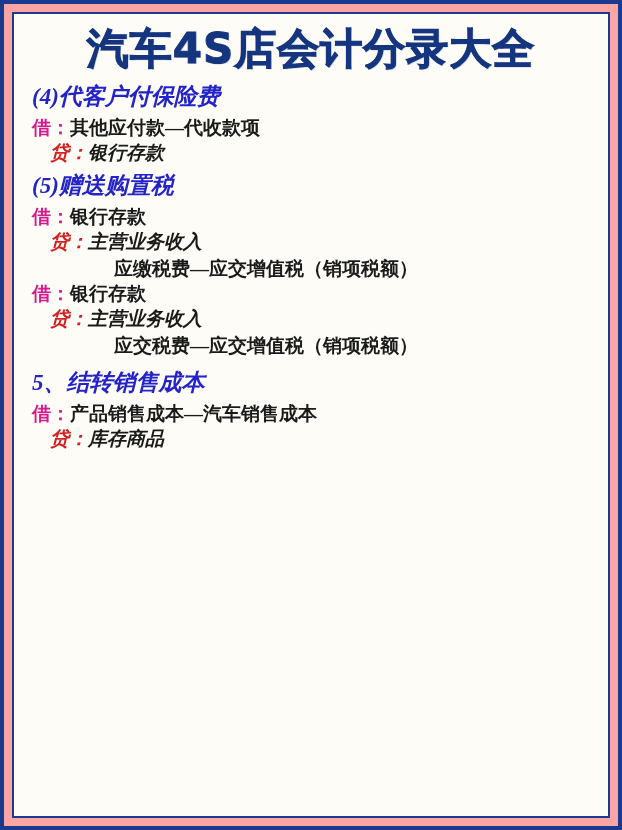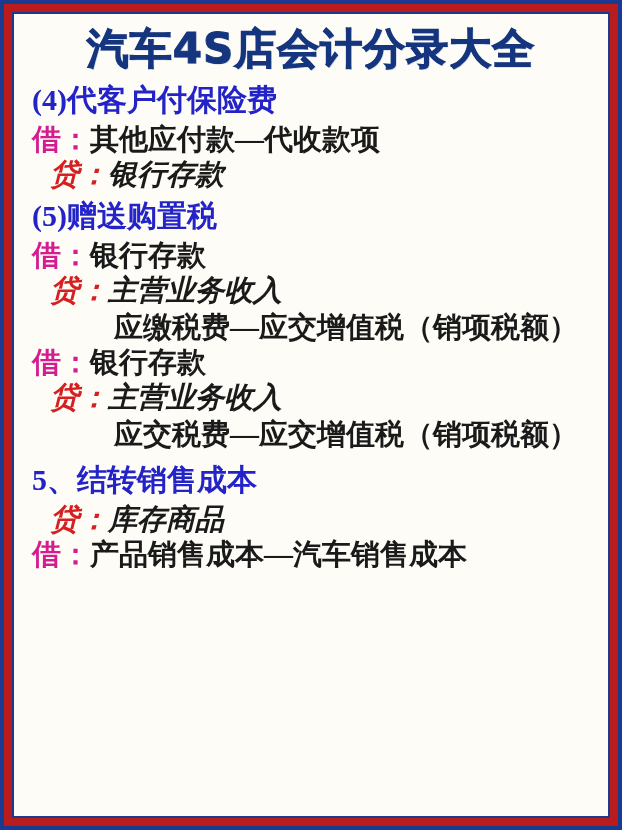--- a/index.html
+++ b/index.html
@@ -11,21 +11,21 @@
     height: 830px;
     background: #ffffff;
     font-family: "Liberation Serif", "DejaVu Serif", serif;
     overflow: hidden;
   }
   .page {
     position: relative;
     width: 622px;
     height: 830px;
     box-sizing: border-box;
-    background: #b91c1c;
+    background: #fca5a5;
     border: 4px solid #1a3a8f;
     padding: 6px;
   }
   .inner-frame {
     position: absolute;
     left: 8px;
     top: 8px;
     right: 8px;
     bottom: 8px;
     border: 2px solid #1a3a8f;
@@ -44,32 +44,33 @@
     letter-spacing: 1px;
     margin: 2px 0 14px 0;
     -webkit-text-stroke: 1px #15357f;
     text-shadow: 1px 1px 0 #c9d3e8;
     white-space: nowrap;
   }
   .body {
     padding: 0 4px;
   }
   .line {
-    font-size: 29px;
+    font-size: 19px;
     line-height: 1.0;
     margin: 0 0 6px 0;
     white-space: nowrap;
     font-family: "Liberation Serif", "DejaVu Serif", serif;
   }
   .sec-head {
     color: #2323c8;
     font-weight: bold;
-    font-size: 30px;
+    font-size: 23px;
     margin-top: 10px;
     margin-bottom: 10px;
+    font-style: italic;
   }
   .sec-head.major {
     color: #2323c8;
     font-weight: bold;
     margin-top: 16px;
   }
   .entry {
     margin-bottom: 12px;
   }
   .tag-debit {
@@ -105,18 +106,18 @@
         <div class="entry">
           <div class="line ind-0"><span class="tag-debit">借：</span><span class="txt">银行存款</span></div>
           <div class="line ind-1"><span class="tag-credit">贷：</span><span class="txt">主营业务收入</span></div>
           <div class="line ind-3"><span class="txt">应缴税费—应交增值税（销项税额）</span></div>
           <div class="line ind-0"><span class="tag-debit">借：</span><span class="txt">银行存款</span></div>
           <div class="line ind-1"><span class="tag-credit">贷：</span><span class="txt">主营业务收入</span></div>
           <div class="line ind-3"><span class="txt">应交税费—应交增值税（销项税额）</span></div>
         </div>
         <div class="line sec-head major">5、结转销售成本</div>
         <div class="entry">
+          <div class="line ind-0"><span class="tag-debit">借：</span><span class="txt">产品销售成本—汽车销售成本</span></div>
           <div class="line ind-1"><span class="tag-credit">贷：</span><span class="txt">库存商品</span></div>
-          <div class="line ind-0"><span class="tag-debit">借：</span><span class="txt">产品销售成本—汽车销售成本</span></div>
         </div>
       </div>
   </div>
 </div>
 
 </body></html>

